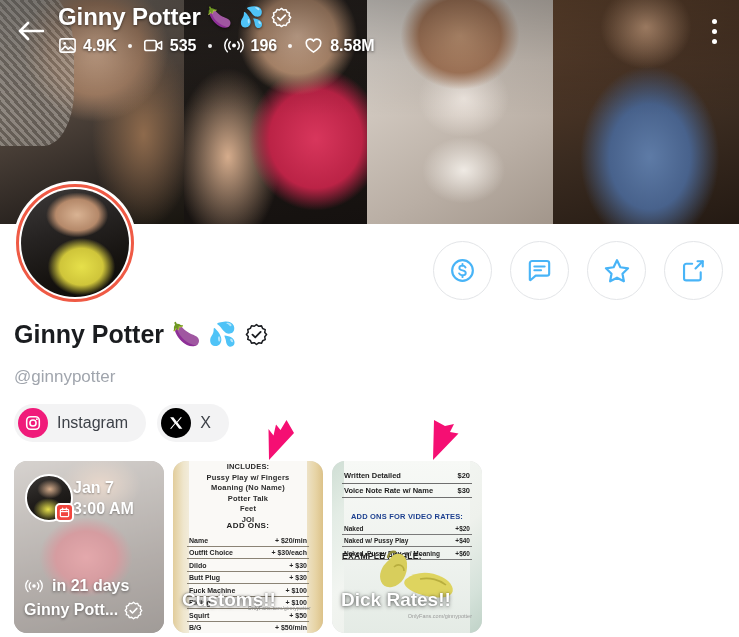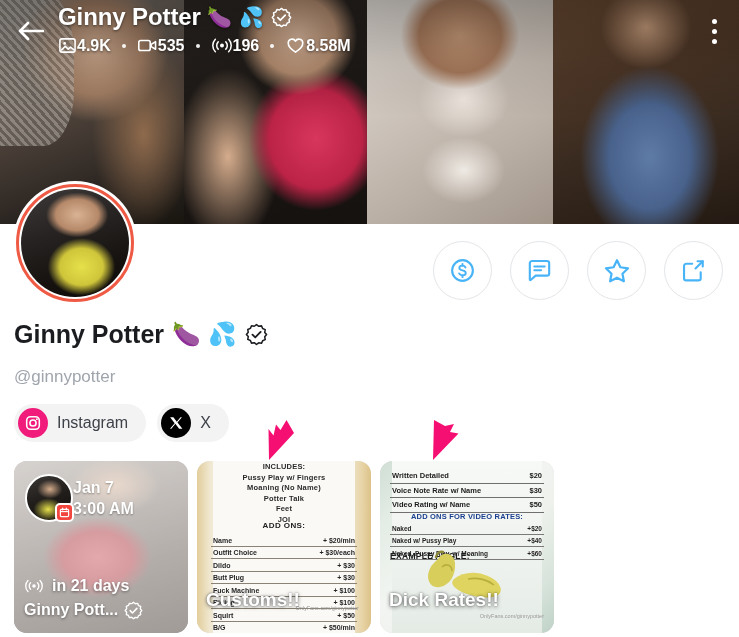--- a/index.html
+++ b/index.html
@@ -79,21 +79,21 @@
     line-height: 30px;
   }
   .banner-title .nm { white-space:nowrap; }
   .emoji { font-size:20px; line-height:1; }
 
   .stats {
     display:flex; align-items:center; gap:0px; margin-top:4px;
     color:#fff; font-size:16px; font-weight:bold;
     text-shadow: 0 1px 3px rgba(0,0,0,.6);
   }
-  .stat { display:flex; align-items:center; }
+  .stat { display:flex; align-items:center; gap:6px; }
   .dot { width:4px; height:4px; border-radius:50%; background:#fff; margin:0 11px; opacity:.92; flex:none; }
 
   
   .avatar-wrap {
     position:absolute; left:13px; top:181px; width:124px; height:124px;
     border-radius:50%; background:#fff; padding:3px;
     box-shadow: 0 0 0 0 #fff;
     z-index: 6;
   }
   .avatar-ring {
@@ -145,21 +145,21 @@
   .chip-label { font-size:16px; color:#3d4148; }
 
   
   .cursor { position:absolute; width:30px; height:42px; z-index:20; pointer-events:none; }
   .cur1 { left:268px; top:419px; }
   .cur2 { left:432px; top:419px; }
 
   
   .cards { position:absolute; left:14px; top:461px; display:flex; gap:9px; }
   .card {
-    width:174px; height:172px; border-radius:13px;
+    width:150px; height:172px; border-radius:13px;
     overflow:hidden; position:relative; cursor:pointer;
     background:#ddd;
   }
 
   
   .c1bg{
     position:absolute; inset:0;
     background:
       radial-gradient(ellipse 38% 24% at 58% 14%, #d9bca7 0%, rgba(190,160,140,0) 70%),
       radial-gradient(ellipse 40% 30% at 48% 56%, #d06a70 0%, #b8555c 50%, rgba(170,80,88,0) 78%),
@@ -482,24 +482,20 @@
       <div class="r-sheet"></div>
       <div class="r-rows">
         <div class="r-row">
           <span>Written Detailed</span>
           <span>$20</span>
         </div>
         <div class="r-row">
           <span>Voice Note Rate w/ Name</span>
           <span>$30</span>
         </div>
-        <div class="r-row">
-          <span>Video Rating w/ Name</span>
-          <span>$50</span>
-        </div>
       </div>
       <div class="r-addhead">ADD ONS FOR VIDEO RATES:</div>
       <div class="r-rows2">
         <div class="r-row2">
           <span>Naked</span>
           <span>+$20</span>
         </div>
         <div class="r-row2">
           <span>Naked w/ Pussy Play</span>
           <span>+$40</span>

